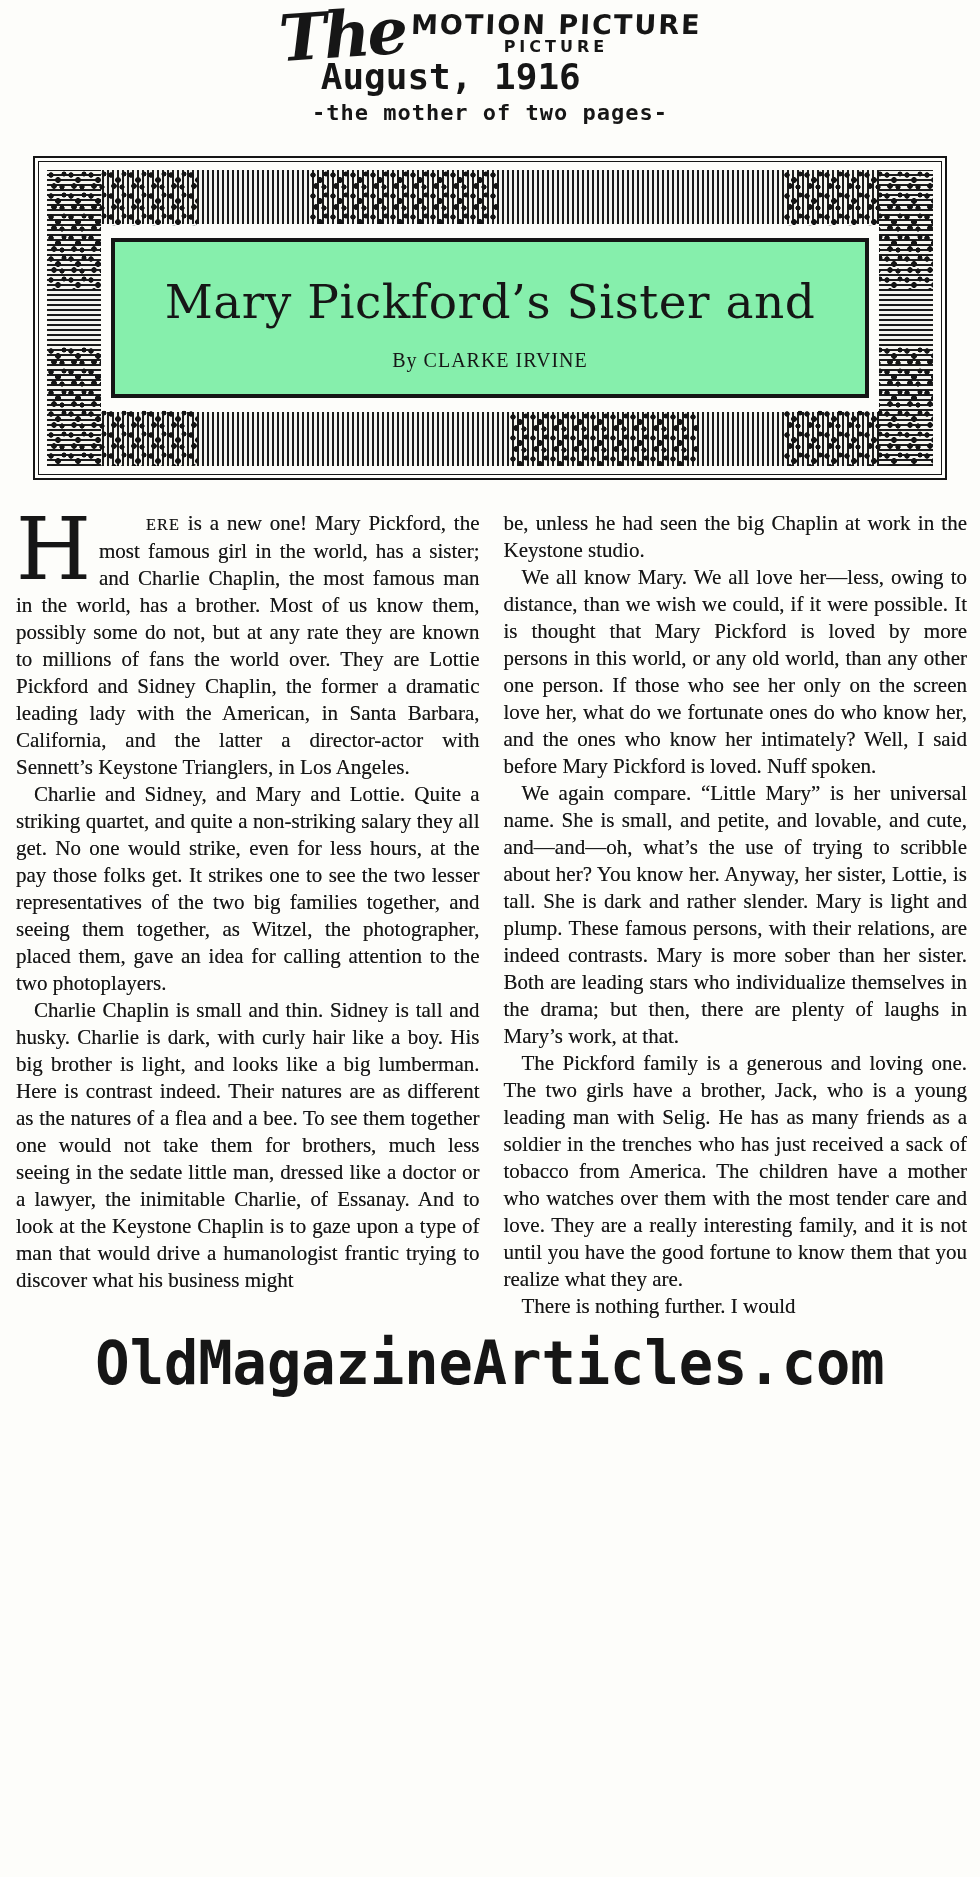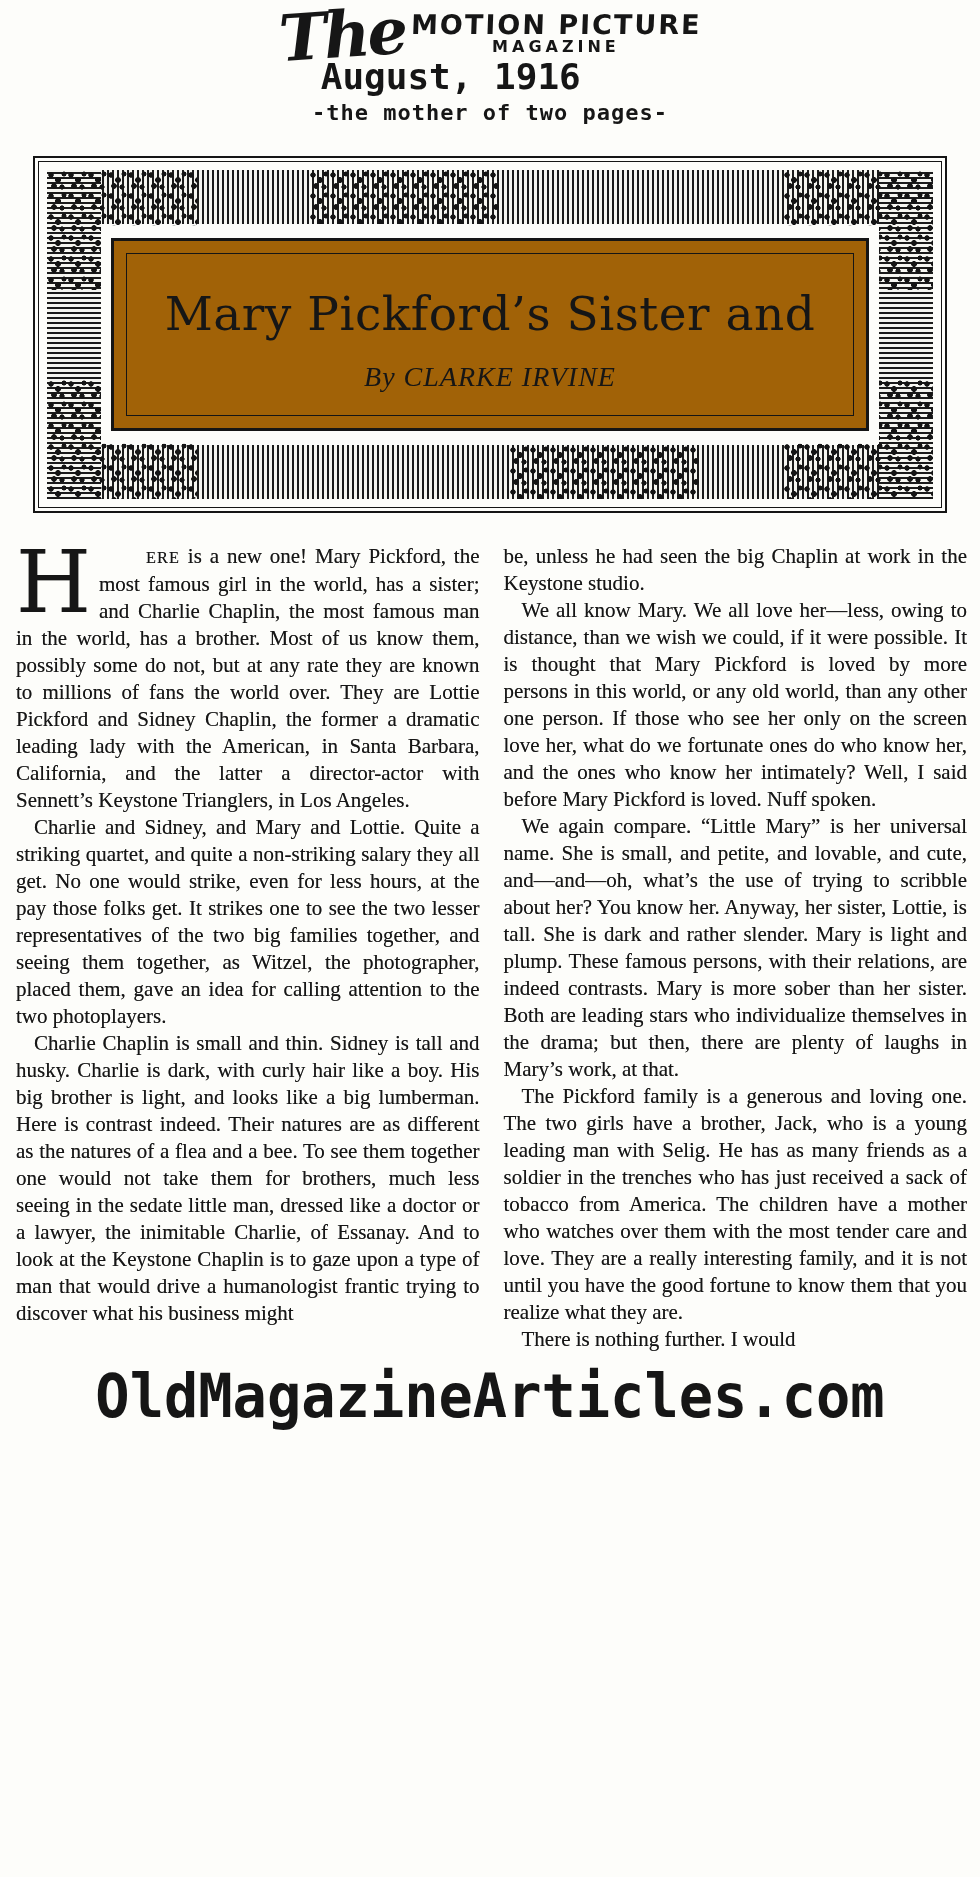--- a/index.html
+++ b/index.html
@@ -74,33 +74,32 @@
   .cl-tr{top:8px;right:8px;width:150px;height:120px;
          clip-path:polygon(0 0,100% 0,100% 100%,64% 100%,64% 46%,0 46%);}
   .cl-bl{bottom:8px;left:8px;width:150px;height:120px;
          clip-path:polygon(0 0,36% 0,36% 54%,100% 54%,100% 100%,0 100%);}
   .cl-br{bottom:8px;right:8px;width:150px;height:120px;
          clip-path:polygon(64% 0,100% 0,100% 100%,0 100%,0 54%,64% 54%);}
   .cl-tc{top:8px;left:270px;width:190px;height:54px;}
   .cl-bc{bottom:8px;left:470px;width:190px;height:54px;}
 
   .tf-inner-wrap{position:relative;z-index:2;margin:76px 72px;}
-  .tf-inner{border:3px solid #151515;padding:12px;background:#a16207;}
+  .tf-inner{border:3px solid #151515;padding:0;background:#86efac;}
   .tf-inner2{border:1px solid #151515;padding:26px 14px 22px 14px;text-align:center;}
   .article-title{
     font-family:"DejaVu Serif", serif;
     font-size:47px;line-height:67px;font-weight:500;
     letter-spacing:0.5px;
     margin:0;
   }
   .byline{
     font-family:"Liberation Serif", serif;
-    font-size:28px;letter-spacing:1px;
+    font-size:20px;letter-spacing:1px;
     margin-top:14px;
-    font-style:italic;
   }
 
   
   .columns{display:flex;gap:24px;padding:30px 13px 0 16px;}
   .col{flex:1 1 0;text-align:justify;font-size:21px;line-height:27px;
        text-shadow:0 0 0.4px rgba(10,10,10,0.55);}
   .col p{margin:0;text-indent:18px;}
   .col p.no-indent{text-indent:0;}
   .dropcap{
     float:left;
@@ -124,21 +123,21 @@
 </head>
 <body>
 
 <div class="page">
 
   <div class="masthead">
     <div class="logo-row">
       <span class="logo-the">The</span>
       <span class="logo-stack">
         <div class="logo-title">MOTION PICTURE</div>
-        <div class="logo-subtitle">MAGAZINE</div>
+        <div class="logo-subtitle">PICTURE</div>
         <div class="issue-date">August, 1916</div>
       </span>
     </div>
     <div class="page-note">-the mother of two pages-</div>
   </div>
 
   <div class="tf-outer">
     <div class="tf-outer2">
       <div class="band band-top"></div>
       <div class="band band-bottom"></div>

